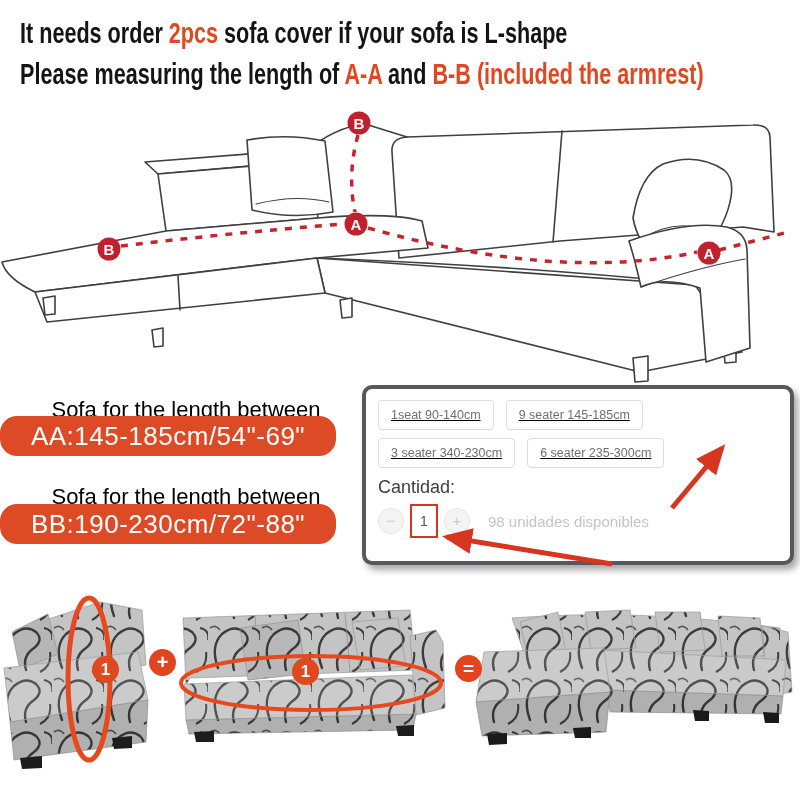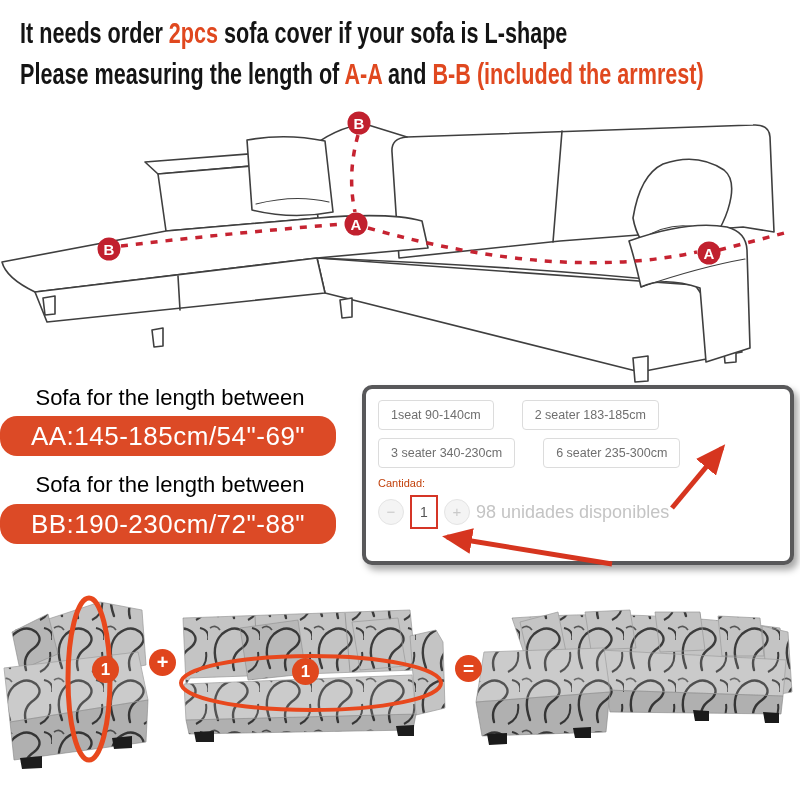--- a/index.html
+++ b/index.html
@@ -7,43 +7,43 @@
           font-family:"Liberation Sans","DejaVu Sans",sans-serif;padding-left:47px;}
   
   .headline{position:absolute;left:20px;white-space:nowrap;font-size:30px;font-weight:700;
             color:#141414;transform:scaleX(0.72);transform-origin:0 50%;letter-spacing:0;}
   #headline1{top:16px;}
   #headline2{top:57px;}
   .hl-orange{color:#e0481f;}
   
   #diagram-svg{position:absolute;left:0;top:100px;width:800px;height:290px;z-index:3;pointer-events:none;}
   
-  .m-label{position:absolute;left:2px;width:336px;text-align:center;font-size:22px;color:#000;}
+  .m-label{position:absolute;left:18px;width:336px;text-align:center;font-size:22px;color:#000;margin-top:12px;}
   #m-label-a{top:385px;}
   #m-label-b{top:472px;}
   .banner{position:absolute;left:0;width:336px;height:40px;background:#dc4a26;border-radius:17px;
           color:#fff;font-size:26px;display:flex;align-items:center;justify-content:center;
           letter-spacing:.5px;z-index:2;}
   #banner-a{top:416px;}
   #banner-b{top:504px;}
   
   #options-panel{position:absolute;left:362px;top:385px;width:432px;height:180px;background:#fff;
                  border:4px solid #58585a;border-radius:10px;box-sizing:border-box;
                  box-shadow:4px 5px 7px rgba(0,0,0,.35);z-index:1;padding:11px 12px;}
-  #size-options{display:flex;flex-wrap:wrap;gap:8px 28px;}
+  #size-options{display:flex;flex-wrap:wrap;gap:8px 12px;text-decoration:underline;}
   .size-btn{font-family:inherit;background:#fff;border:1px solid #dcdcdc;border-radius:4px;
             color:#6f6f6f;font-size:12.5px;padding:7px 12px;line-height:14px;cursor:pointer;}
   .size-btn.highlighted{border:2px solid #d53526;padding:6px 11px;}
-  #quantity-label{margin-top:9px;font-size:11px;color:#c2410c;}
+  #quantity-label{margin-top:9px;font-size:18px;color:#404040;}
   #quantity-row{margin-top:6px;display:flex;align-items:center;gap:6px;}
   .step-btn{width:26px;height:26px;border-radius:50%;background:#f4f4f4;border:1px solid #e4e4e4;
             color:#c9c9c9;font-size:15px;line-height:24px;text-align:center;cursor:pointer;padding:0;}
   #quantity-value{width:24px;height:30px;border:2px solid #d53526;display:flex;align-items:center;
                   justify-content:center;font-size:14px;color:#555;background:#fff;}
-  #stock-text{font-size:18px;color:#c4c4c4;margin-left:0;}
+  #stock-text{font-size:15px;color:#c4c4c4;margin-left:12px;}
   
   #composition-svg{position:absolute;left:0;top:570px;width:800px;height:230px;z-index:1;}
   .count-badge{position:absolute;width:27px;height:27px;border-radius:50%;background:#e0481d;
                color:#fff;font-weight:700;font-size:17px;display:flex;align-items:center;
                justify-content:center;z-index:4;}
   #badge-piece1{left:92px;top:656px;}
   #badge-piece2{left:292px;top:658px;}
   .op-badge{position:absolute;width:27px;height:27px;border-radius:50%;background:#e0451d;
             color:#fff;font-weight:700;font-size:20px;display:flex;align-items:center;
             justify-content:center;z-index:4;}
@@ -116,21 +116,21 @@
   </svg>
 
   <div class="m-label" id="m-label-a">Sofa for the length between</div>
   <div class="banner" id="banner-a">AA:145-185cm/54"-69"</div>
   <div class="m-label" id="m-label-b">Sofa for the length between</div>
   <div class="banner" id="banner-b">BB:190-230cm/72"-88"</div>
 
   <div id="options-panel">
     <div id="size-options">
       <button class="size-btn">1seat 90-140cm</button>
-      <button class="size-btn">2 seater 183-185cm</button>
+      <button class="size-btn">9 seater 145-185cm</button>
       <button class="size-btn">3 seater 340-230cm</button>
       <button class="size-btn">6 seater 235-300cm</button>
     </div>
     <div id="quantity-label">Cantidad:</div>
     <div id="quantity-row">
       <button class="step-btn">−</button>
       <span id="quantity-value">1</span>
       <button class="step-btn">+</button>
       <span id="stock-text">98 unidades disponibles</span>
     </div>

